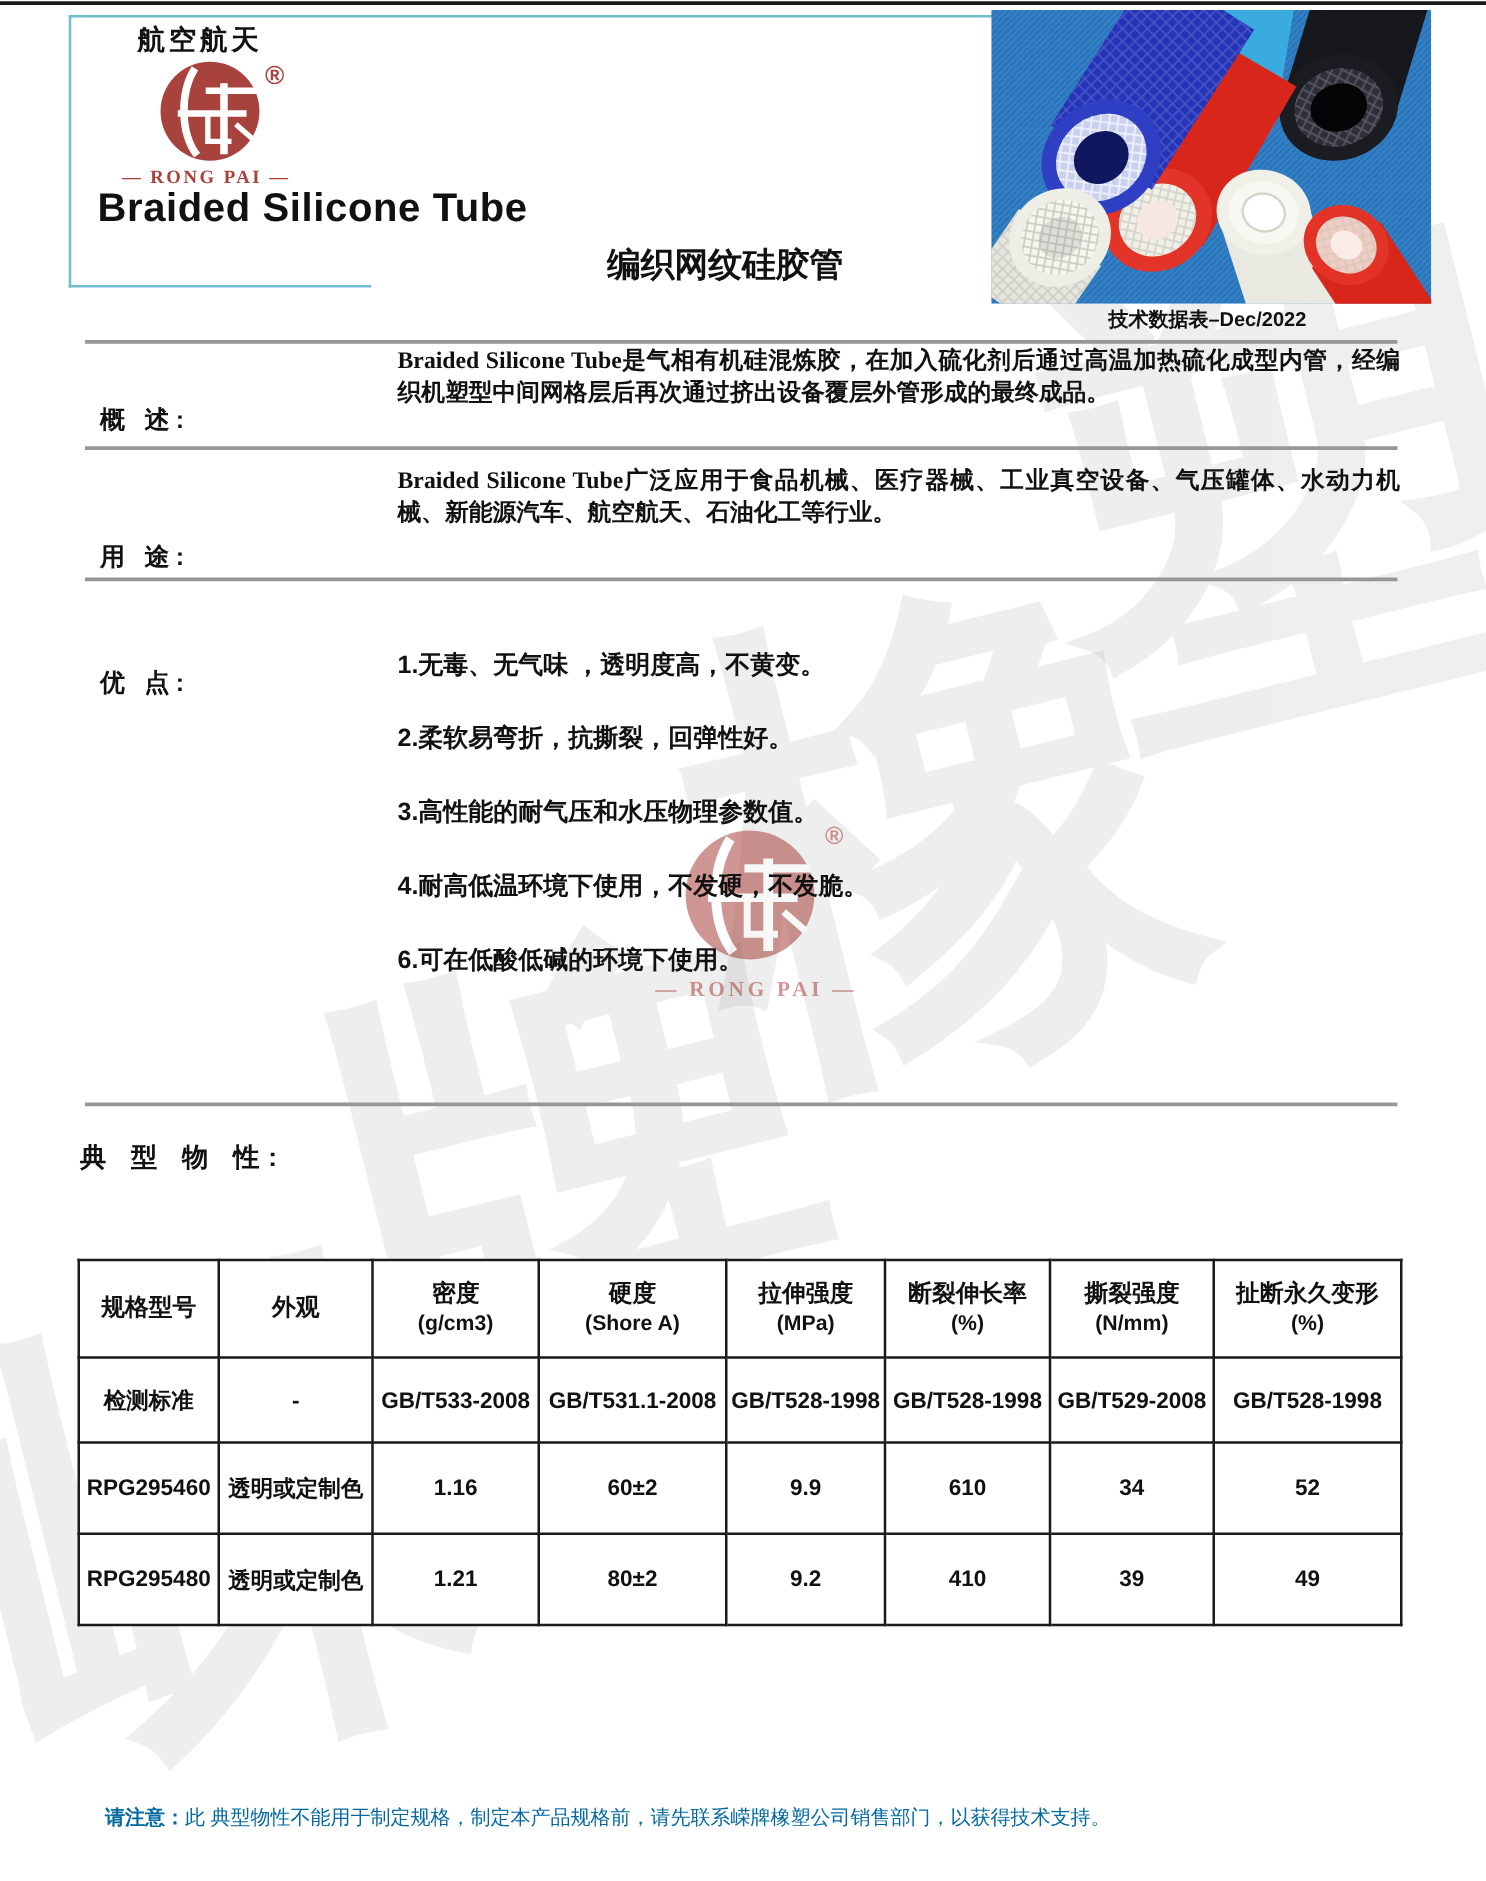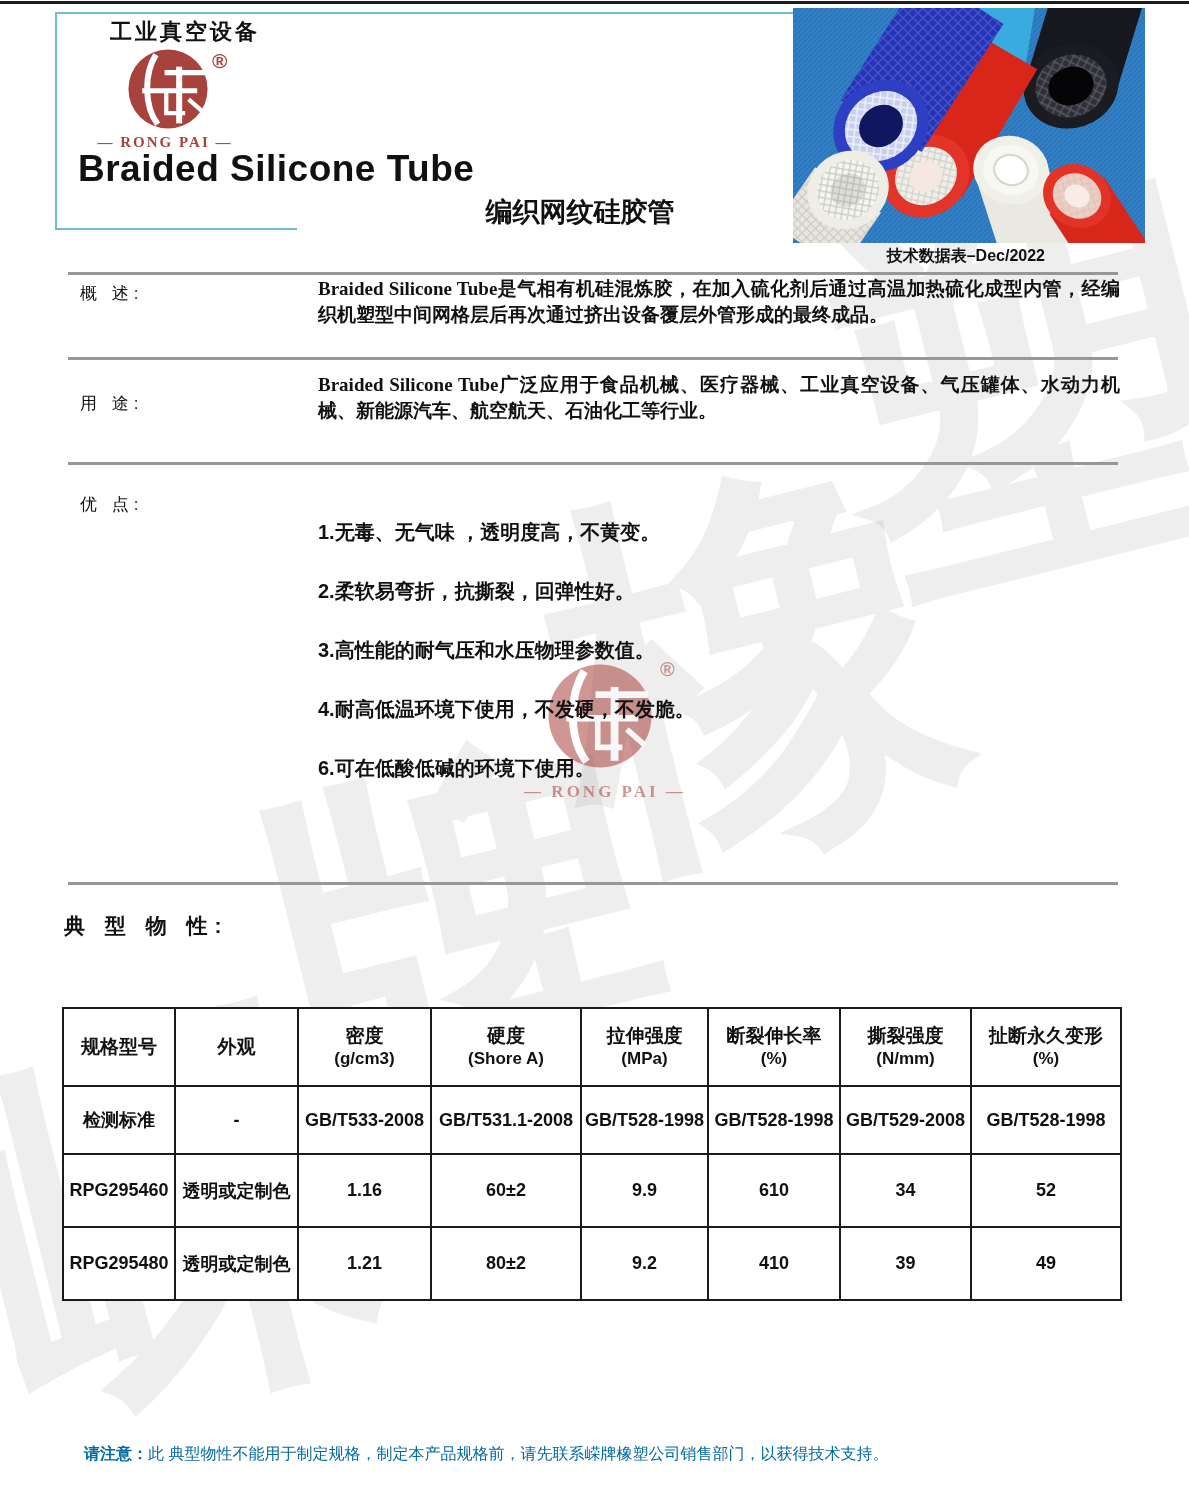--- a/index.html
+++ b/index.html
@@ -15,32 +15,32 @@
   
   .frame-top{left:55px;top:12px;width:742px;height:2px;background:#6fbecd;}
   .frame-left{left:55px;top:12px;width:2px;height:218px;background:#6fbecd;}
   .frame-bottom{left:55px;top:228px;width:242px;height:2px;background:#6fbecd;}
 
   .company-tag{left:110px;top:17px;font-size:22px;font-weight:bold;letter-spacing:3px;}
   .logo-wrap{left:125px;top:46px;width:86px;height:86px;}
   .reg-mark{left:212px;top:49px;font-size:21px;color:#a8423c;font-weight:bold;}
   .rongpai-text{left:88px;top:134px;width:154px;text-align:center;color:#a8423c;
     font-family:"Liberation Serif",serif;font-weight:bold;font-size:15px;letter-spacing:2px;}
-  .page-title{left:78px;top:148px;font-size:37px;font-weight:bold;letter-spacing:.5px;}
+  .page-title{left:78px;top:148px;font-size:32px;font-weight:bold;letter-spacing:.5px;}
   .page-subtitle{left:430px;top:194px;width:300px;text-align:center;font-size:27px;font-weight:bold;}
 
   .photo{left:793px;top:8px;width:352px;height:235px;}
   .photo-caption{left:795px;top:246px;width:250px;text-align:right;font-size:16px;}
   .photo-caption .cap-label{font-weight:bold;}
   .photo-caption .cap-date{font-weight:bold;}
 
   .divider{left:68px;width:1050px;height:3px;background:#979797;}
   .d1{top:272px;} .d2{top:357px;} .d3{top:462px;} .d4{top:882px;}
 
-  .sec-label{font-size:17px;font-weight:normal;letter-spacing:5px;white-space:nowrap;}
+  .sec-label{font-size:20px;font-weight:bold;letter-spacing:5px;white-space:nowrap;margin-top:40px;}
   .lab-overview{left:80px;top:282px;}
   .lab-usage{left:80px;top:392px;}
   .lab-adv{left:80px;top:493px;}
 
   .sec-text{left:318px;width:802px;font-family:"Liberation Serif",serif;
     font-weight:bold;font-size:19px;line-height:1.35;text-align:justify;}
   .txt-overview{top:276px;}
   .txt-usage{top:372px;}
 
   .adv-list{left:318px;top:516px;width:700px;list-style:none;margin:0;padding:0;}
@@ -109,21 +109,21 @@
   <div class="wm-rp">— RONG PAI —</div>
 </div>
 
 <div class="content">
 
   <div class="abs top-rule"></div>
   <div class="abs frame-top"></div>
   <div class="abs frame-left"></div>
   <div class="abs frame-bottom"></div>
 
-  <div class="abs company-tag">工业真空设备</div>
+  <div class="abs company-tag">航空航天</div>
 
   <svg class="abs logo-wrap" viewBox="0 0 100 100">
       <use href="#rp-logo"></use>
     </svg>
   <span class="abs reg-mark">®</span>
   <div class="abs rongpai-text">— RONG PAI —</div>
 
   <h1 class="abs page-title" style="margin:0">Braided Silicone Tube</h1>
   <div class="abs page-subtitle">编织网纹硅胶管</div>
 

